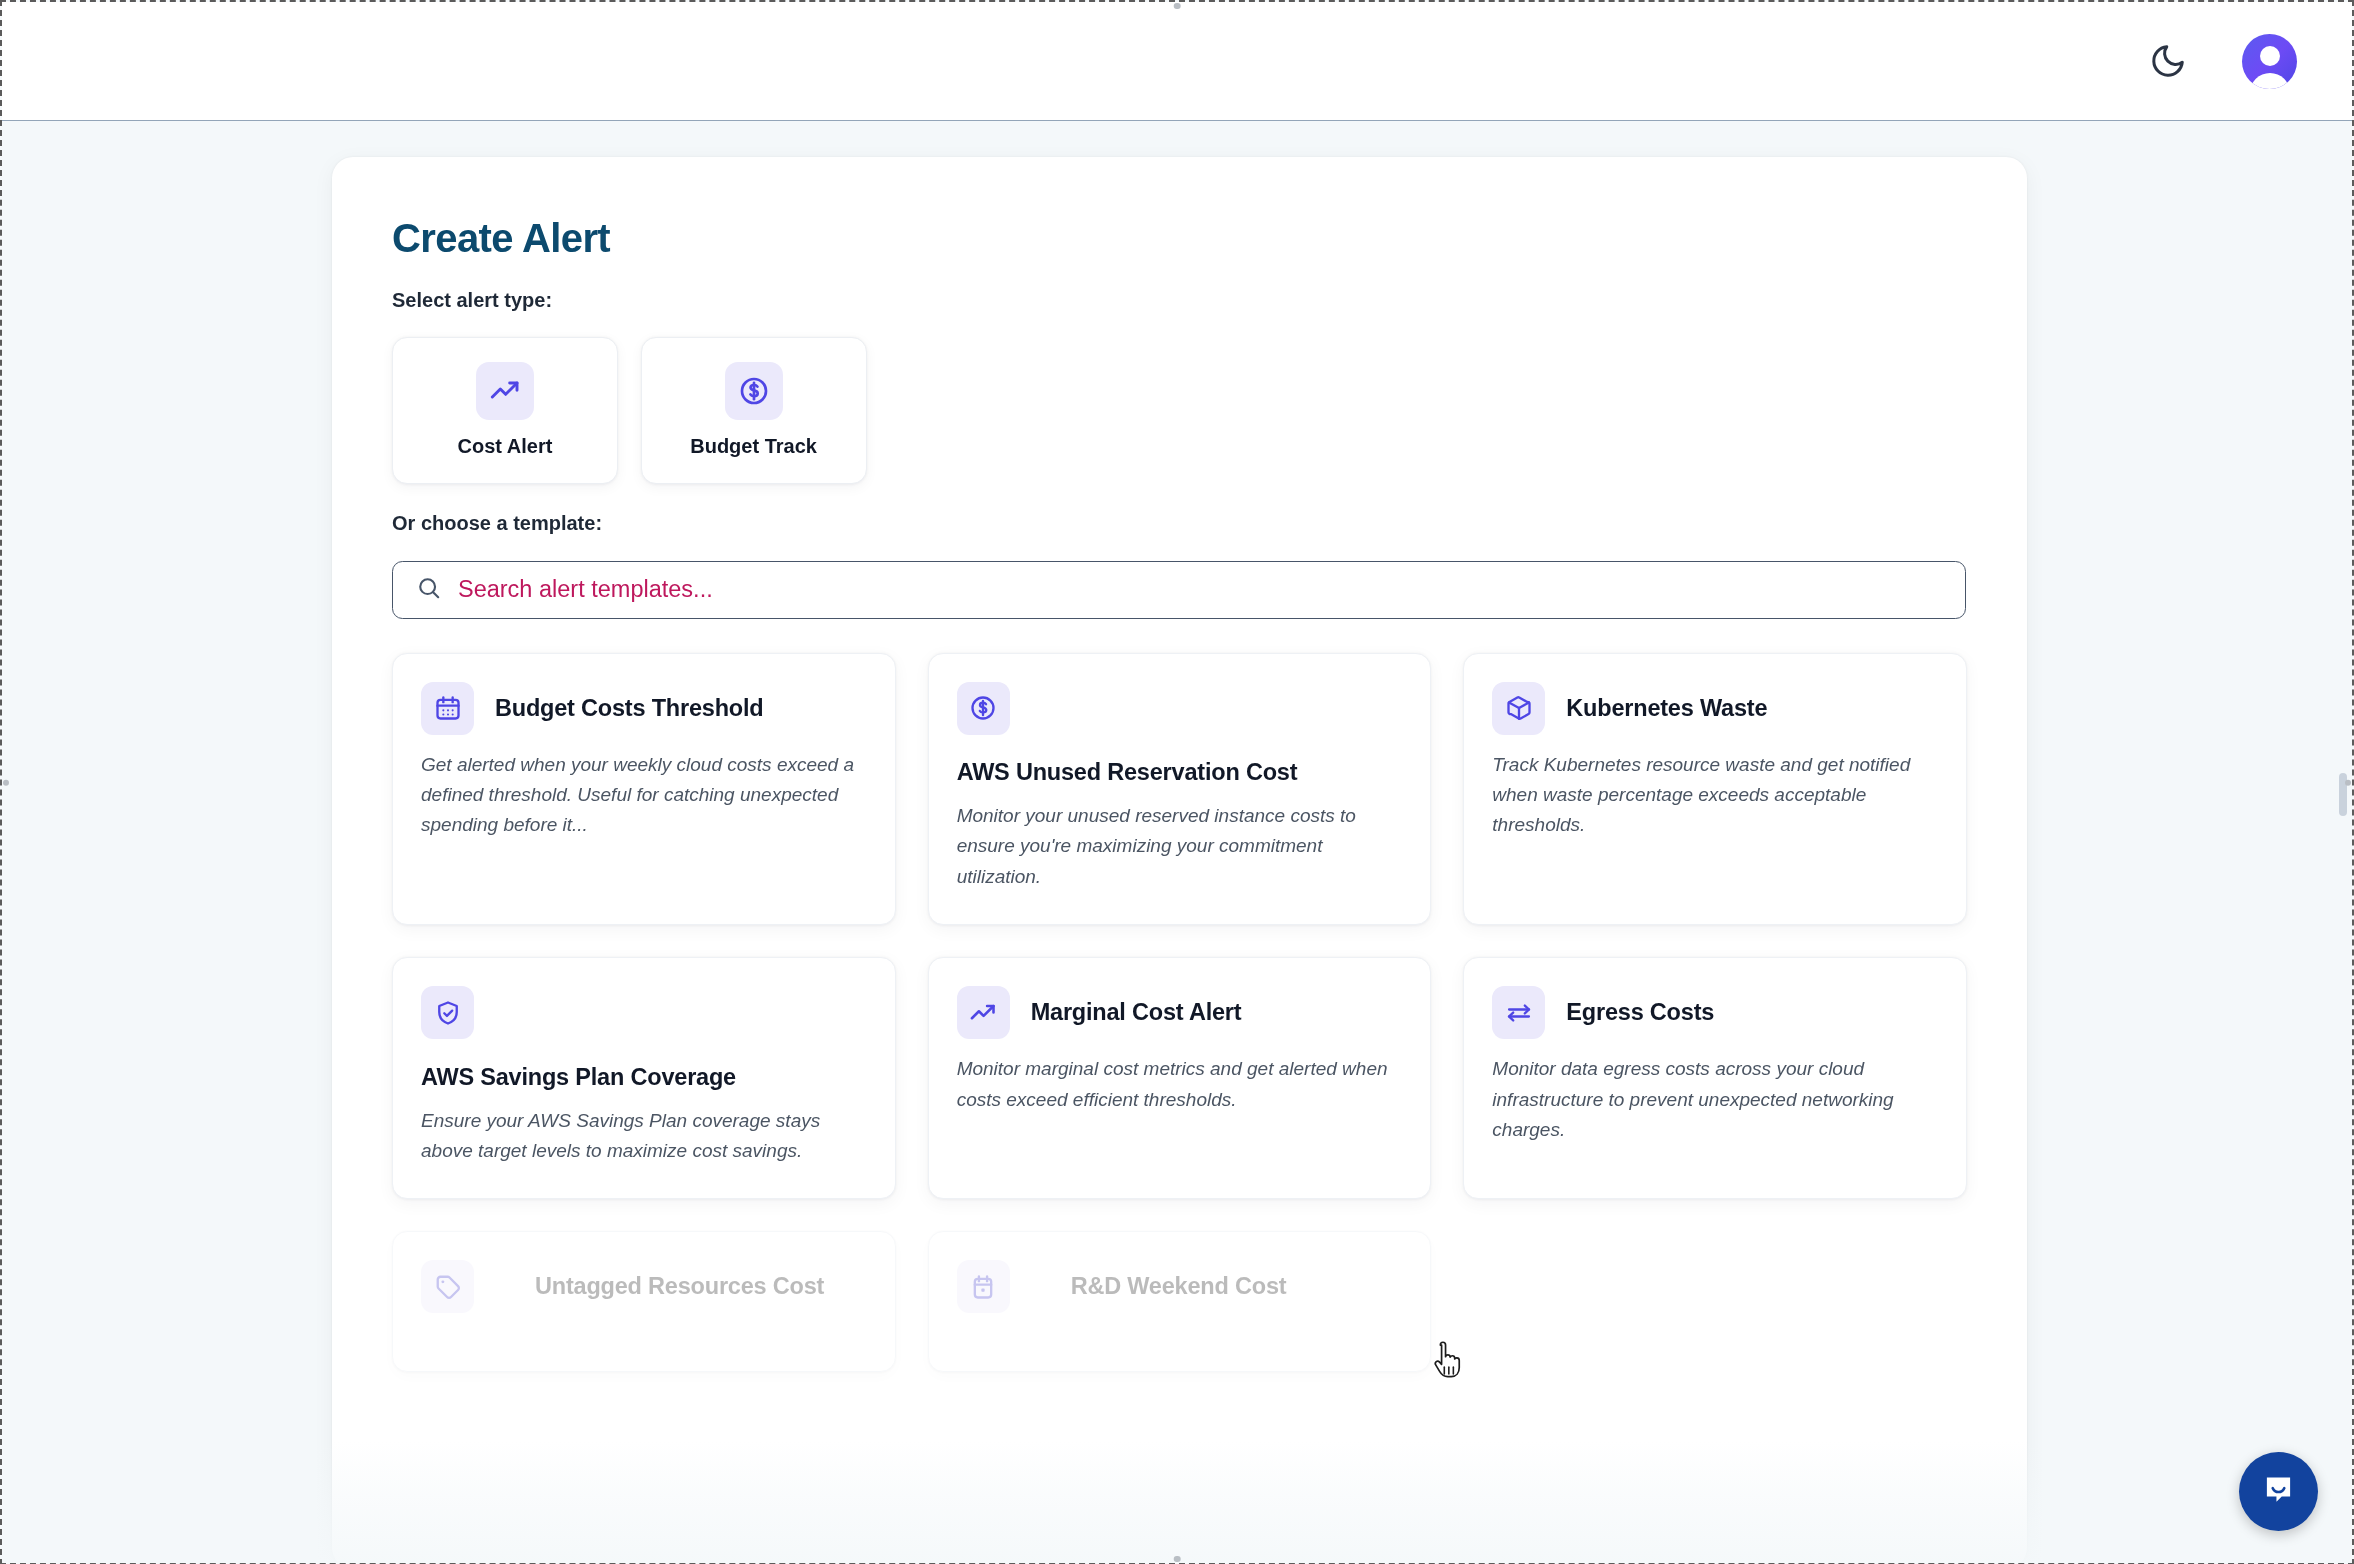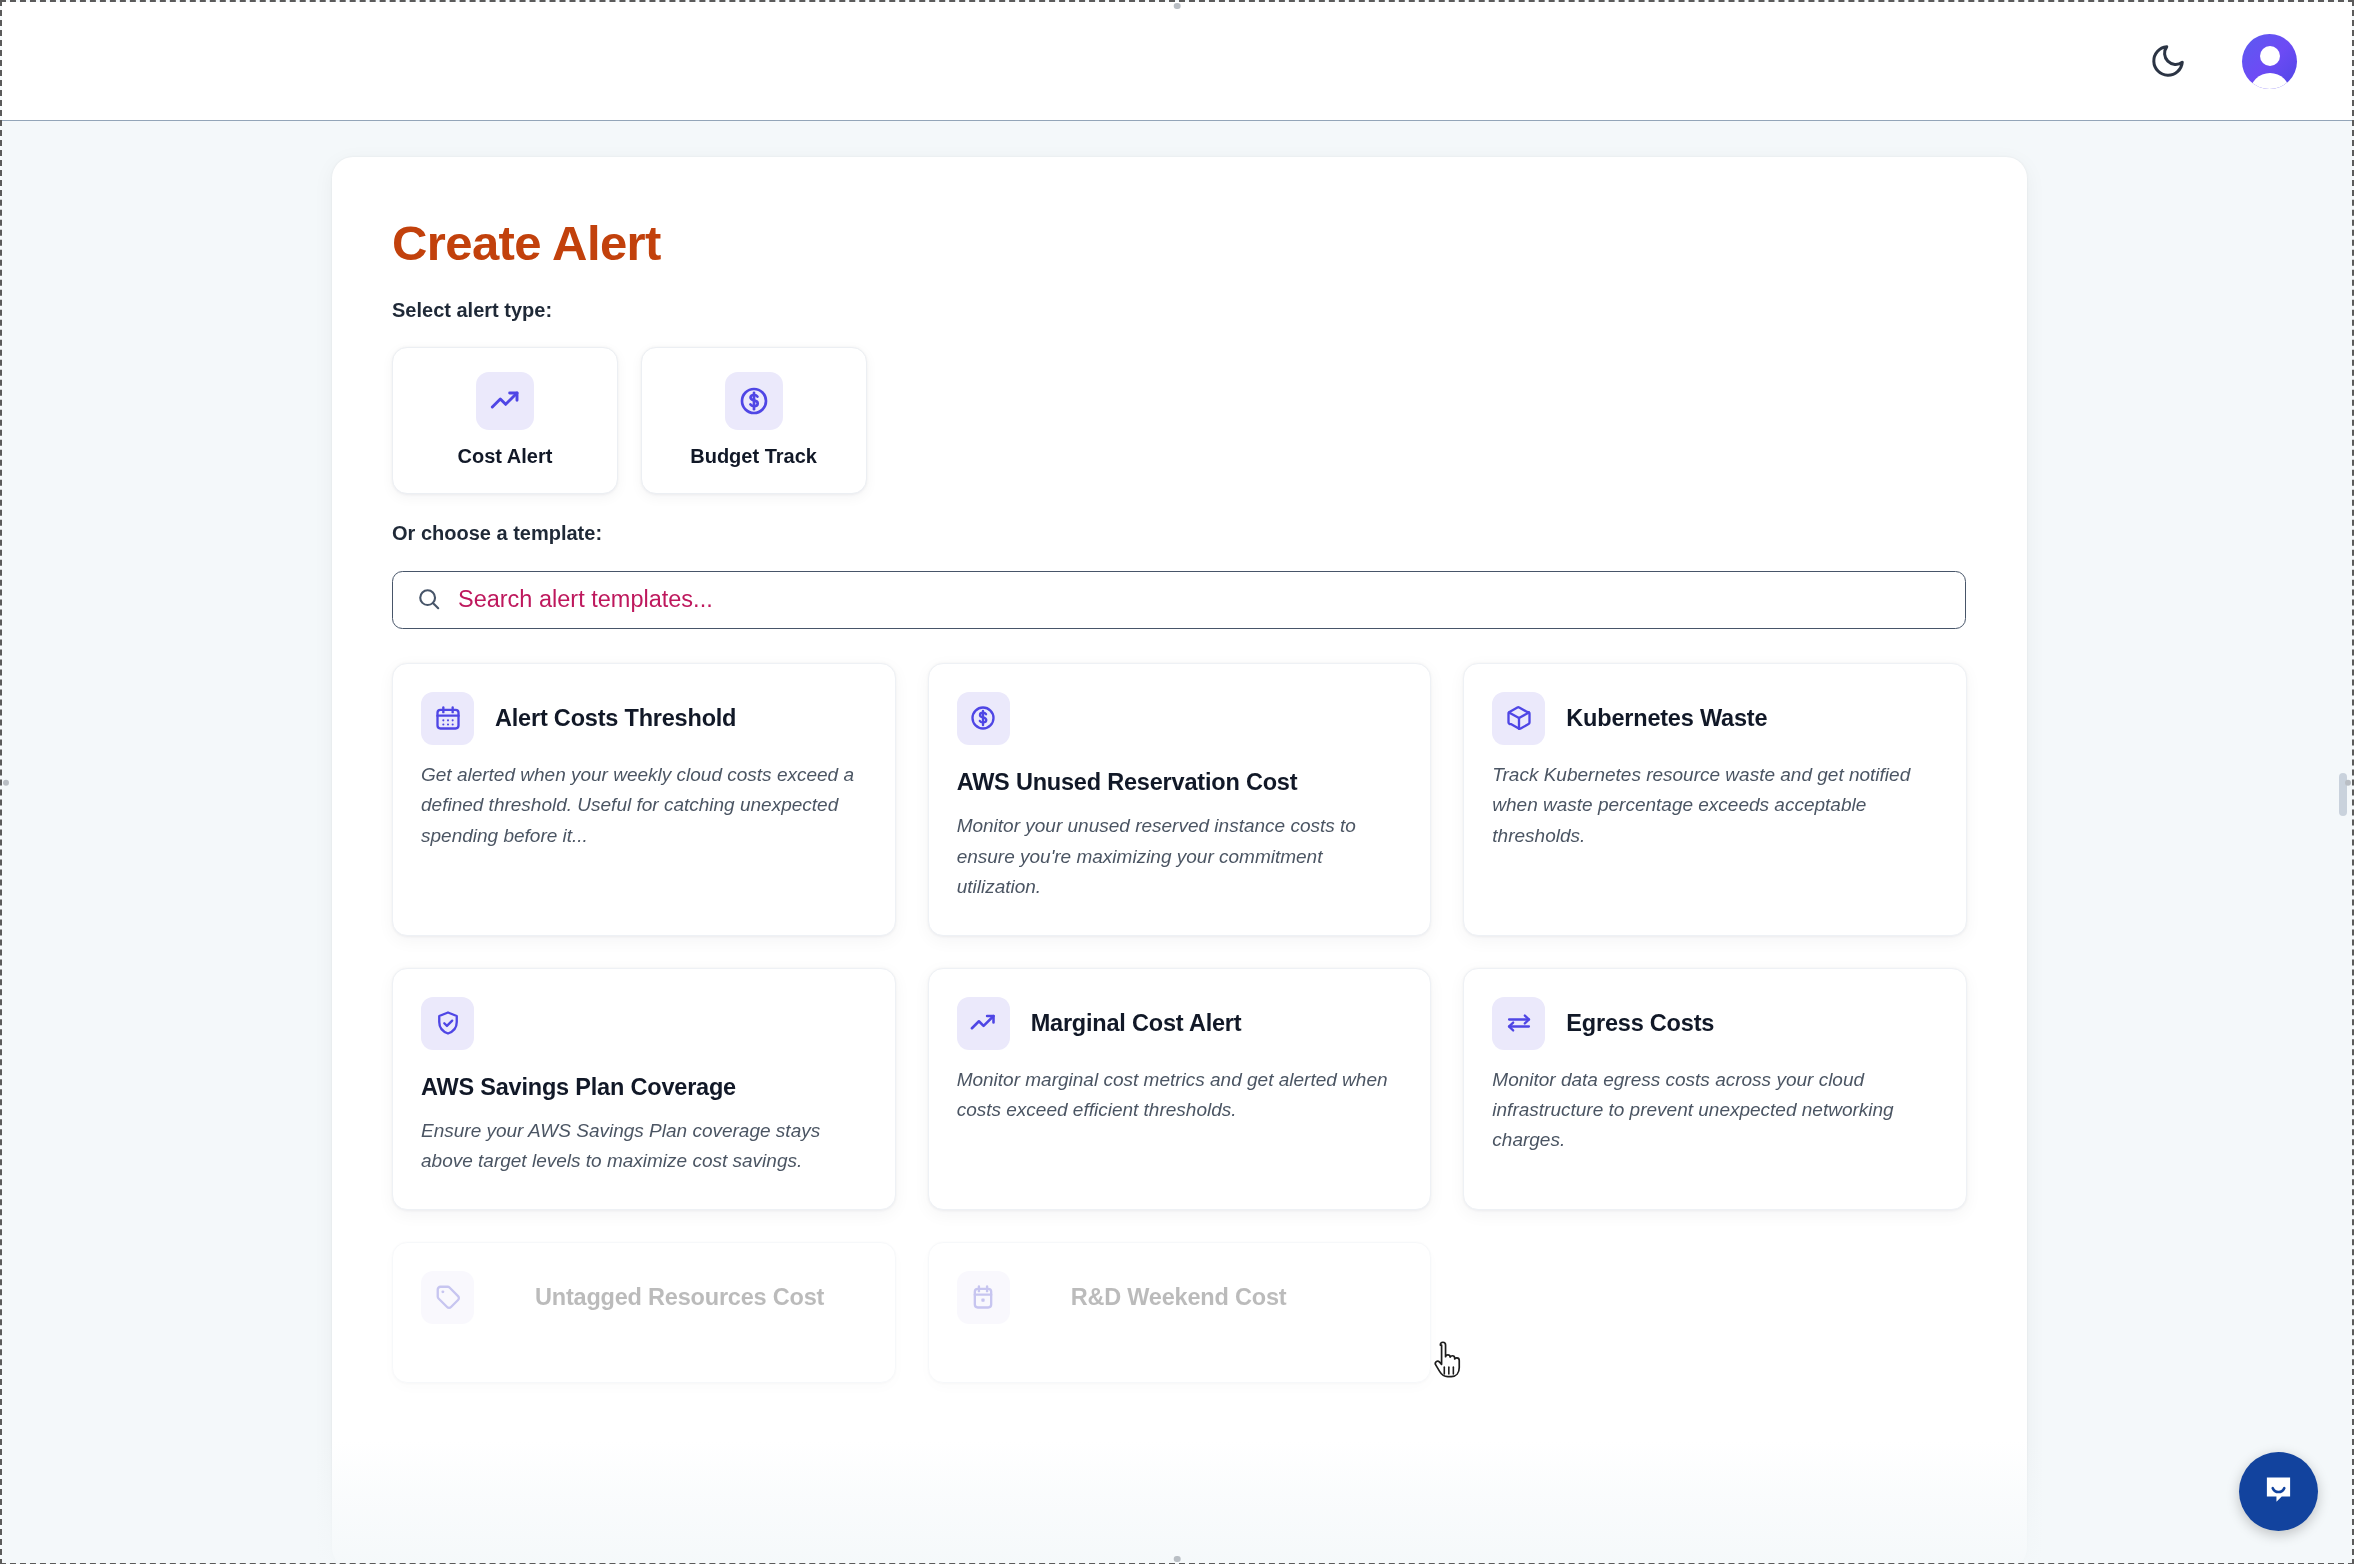--- a/index.html
+++ b/index.html
@@ -92,24 +92,24 @@
     top: 34px;
     width: 1695px;
     min-height: 1412px;
     background: #ffffff;
     border-radius: 21px;
     box-shadow: 0 0.9px 2.8px rgba(16,24,40,0.06), 0 5.6px 21px rgba(16,24,40,0.05);
     padding: 58px 60px 0 60px;
   }
 
   h1#page-title {
-    font-size: 49px;
+    font-size: 40px;
     line-height: 1.15;
     font-weight: 700;
-    color: #c2410c;
+    color: #0c4a6e;
     letter-spacing: -0.6px;
   }
 
   .section-label {
     font-size: 20px;
     font-weight: 700;
     color: #1f2937;
     margin-top: 28px;
   }
 
@@ -385,21 +385,21 @@
                 <line x1="8" y1="3" x2="8" y2="7"></line>
                 <line x1="16" y1="3" x2="16" y2="7"></line>
                 <circle cx="8" cy="14" r="0.9" fill="#4f46e5" stroke="none"></circle>
                 <circle cx="12" cy="14" r="0.9" fill="#4f46e5" stroke="none"></circle>
                 <circle cx="16" cy="14" r="0.9" fill="#4f46e5" stroke="none"></circle>
                 <circle cx="8" cy="17.6" r="0.9" fill="#4f46e5" stroke="none"></circle>
                 <circle cx="12" cy="17.6" r="0.9" fill="#4f46e5" stroke="none"></circle>
                 <circle cx="16" cy="17.6" r="0.9" fill="#4f46e5" stroke="none"></circle>
               </svg>
             </div>
-            <div class="tpl-title">Alert Costs Threshold</div>
+            <div class="tpl-title">Budget Costs Threshold</div>
           </div>
           <div class="tpl-desc">Get alerted when your weekly cloud costs exceed a defined threshold. Useful for catching unexpected spending before it...</div>
         </div>
 
         <div class="tpl-card stacked">
           <div class="tpl-head">
             <div class="icon-tile">
               <svg width="28" height="28" viewBox="0 0 24 24" fill="none" stroke="#4f46e5" stroke-width="2" stroke-linecap="round" stroke-linejoin="round">
                 <circle cx="12" cy="12" r="9"></circle>
                 <path d="M14.6 8.7c-.5-.8-1.5-1.2-2.6-1.2-1.5 0-2.6.8-2.6 1.9 0 1.2 1 1.7 2.6 2.1 1.8.4 2.8 1 2.8 2.3 0 1.2-1.2 2-2.8 2-1.2 0-2.3-.5-2.7-1.3"></path>

